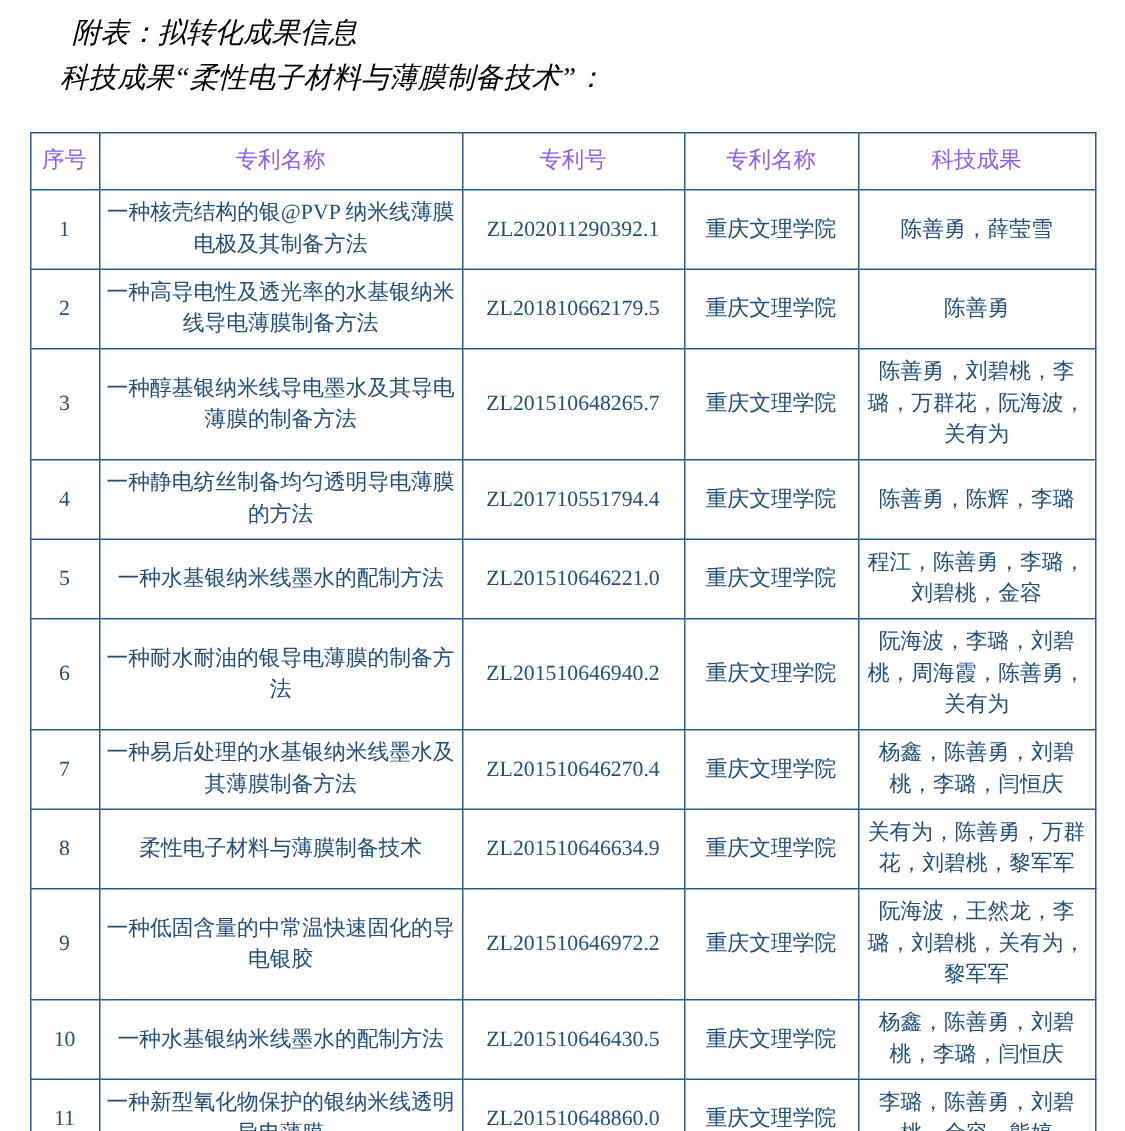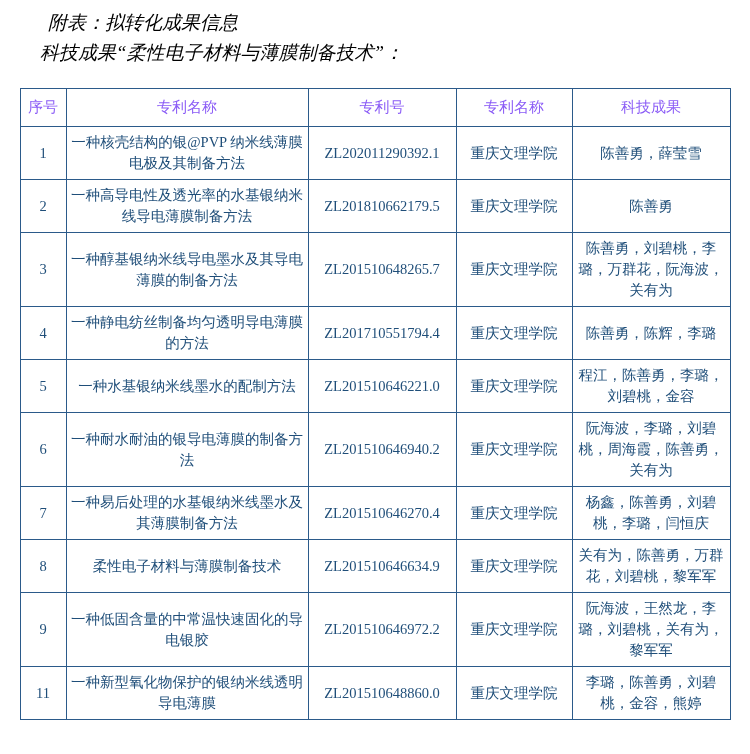--- a/index.html
+++ b/index.html
@@ -157,20 +157,27 @@
         <td class="inv">关有为，陈善勇，万群花，刘碧桃，黎军军</td>
       </tr>
       <tr>
         <td class="idx">9</td>
         <td class="name">一种低固含量的中常温快速固化的导电银胶</td>
         <td class="no">ZL201510646972.2</td>
         <td class="owner">重庆文理学院</td>
         <td class="inv">阮海波，王然龙，李璐，刘碧桃，关有为，黎军军</td>
       </tr>
       <tr>
+        <td class="idx">10</td>
+        <td class="name">一种水基银纳米线墨水的配制方法</td>
+        <td class="no">ZL201510646430.5</td>
+        <td class="owner">重庆文理学院</td>
+        <td class="inv">杨鑫，陈善勇，刘碧桃，李璐，闫恒庆</td>
+      </tr>
+      <tr>
         <td class="idx">11</td>
         <td class="name">一种新型氧化物保护的银纳米线透明导电薄膜</td>
         <td class="no">ZL201510648860.0</td>
         <td class="owner">重庆文理学院</td>
         <td class="inv">李璐，陈善勇，刘碧桃，金容，熊婷</td>
       </tr>
     </tbody>
   </table>
 
 </div>

